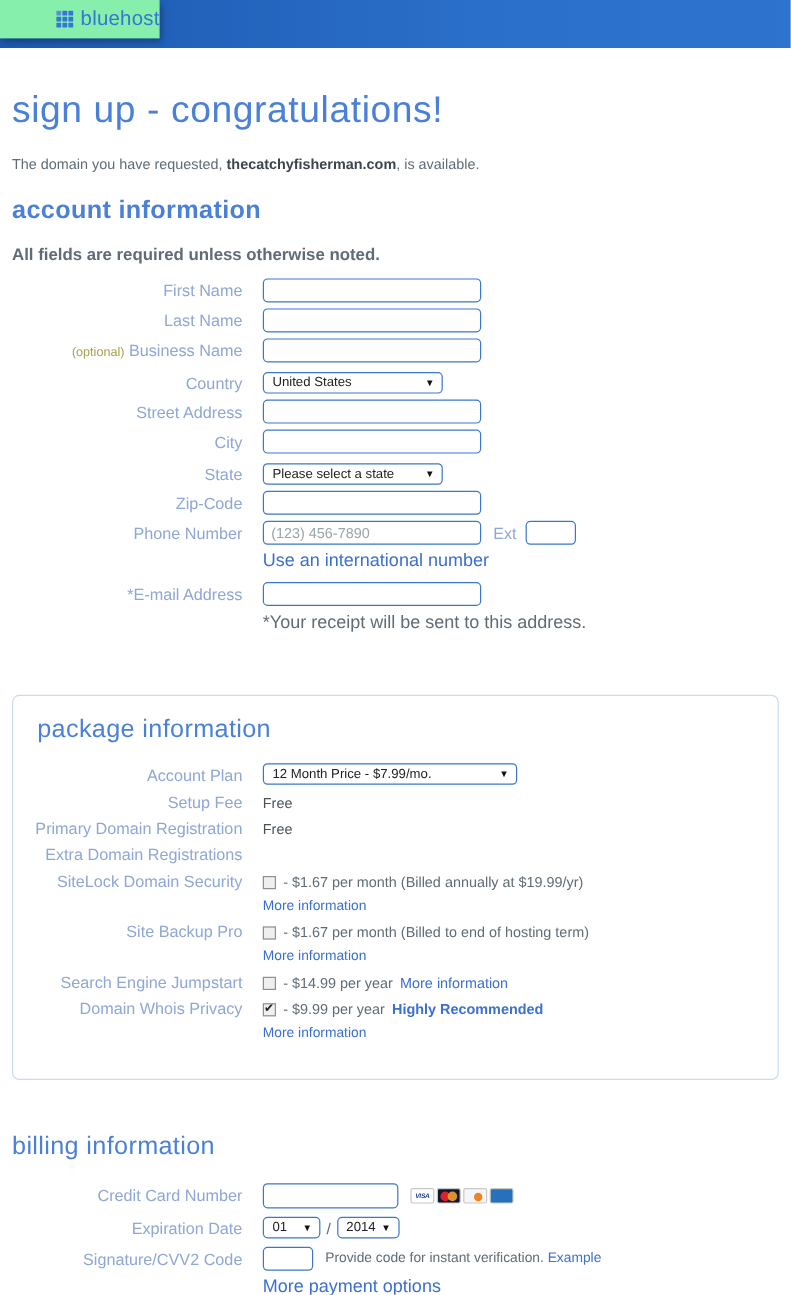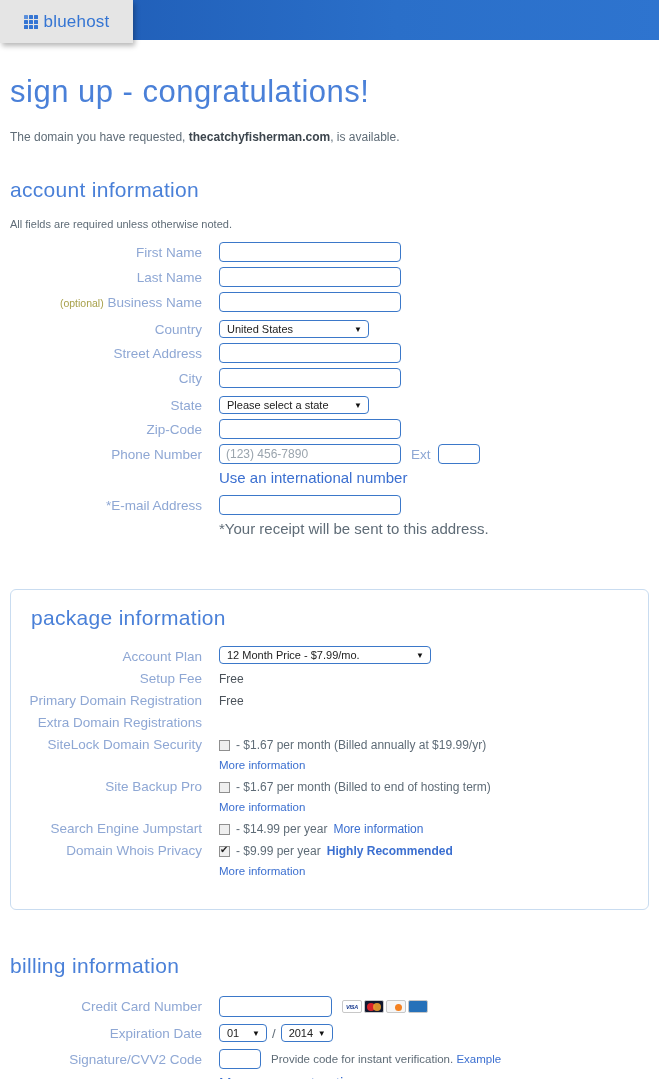--- a/index.html
+++ b/index.html
@@ -3,36 +3,36 @@
 <meta charset="utf-8">
 <style>
   * { margin:0; padding:0; box-sizing:border-box; }
   html,body { width:659px; height:1079px; overflow:hidden; background:#fff;
     font-family:"Liberation Sans", sans-serif; }
 
   
   .topbar { position:relative; height:40px; }
   .blue-bar { position:absolute; left:0; top:0; right:0; height:40px;
     background:linear-gradient(90deg,#1d59b2 0%, #2a6fc9 60%, #2e74cf 100%); }
-  .logo-tab { position:absolute; left:0; top:0; width:133px; height:43px;
-    background:#e5e5e5; box-shadow:2px 3px 5px rgba(0,0,0,0.28);
-    display:flex; align-items:center; justify-content:center; gap:6px; z-index:2; cursor:pointer; }
+  .logo-tab { position:absolute; left:0; top:0; width:133px; height:32px;
+    background:#86efac; box-shadow:2px 3px 5px rgba(0,0,0,0.28);
+    display:flex; align-items:center; justify-content:flex-end; gap:6px; z-index:2; cursor:pointer; }
   .logo-grid { display:grid; grid-template-columns:repeat(3,4px); grid-auto-rows:4px; gap:1px; }
   .logo-grid i { background:#3575d3; border-radius:0.5px; }
   .logo-grid i:nth-child(1){ background:#5b8fdb; }
   .logo-text { color:#3575d3; font-size:17px; letter-spacing:0.2px; }
 
   
   .page { padding:0 10px; }
   h1 { margin-top:34px; font-size:31px; font-weight:300; color:#4a80d8; letter-spacing:0.5px; }
   .intro { margin-top:20px; font-size:12px; color:#5f6c77; }
   .intro b { color:#3c454d; }
   h2 { font-size:21px; font-weight:300; color:#4a80d8; letter-spacing:0.3px; }
-  .acct-h2 { margin-top:34px; }
-  .note { margin-top:16px; margin-bottom:12px; font-size:11px; color:#5f6c77; }
+  .acct-h2 { margin-top:20px;font-weight:bold; }
+  .note { margin-top:16px; margin-bottom:12px; font-size:14px; color:#5f6c77;font-weight:bold; }
 
   
   .row { display:flex; align-items:center; margin-bottom:5px; }
   .lbl { width:192px; margin-right:17px; text-align:right; font-size:13.5px;
     color:#8ea7d4; font-weight:300; white-space:nowrap; }
   .lbl .opt { color:#a8a14b; font-size:10.5px; }
   input.txt { width:182px; height:20px; border:1px solid #3b78c9; border-radius:4px;
     padding:0 6px; font-size:12px; color:#333; outline:none; }
   input.txt::placeholder { color:#9aa4ad; }
   .sel { position:relative; height:18px; border:1px solid #3b78c9; border-radius:4px;

